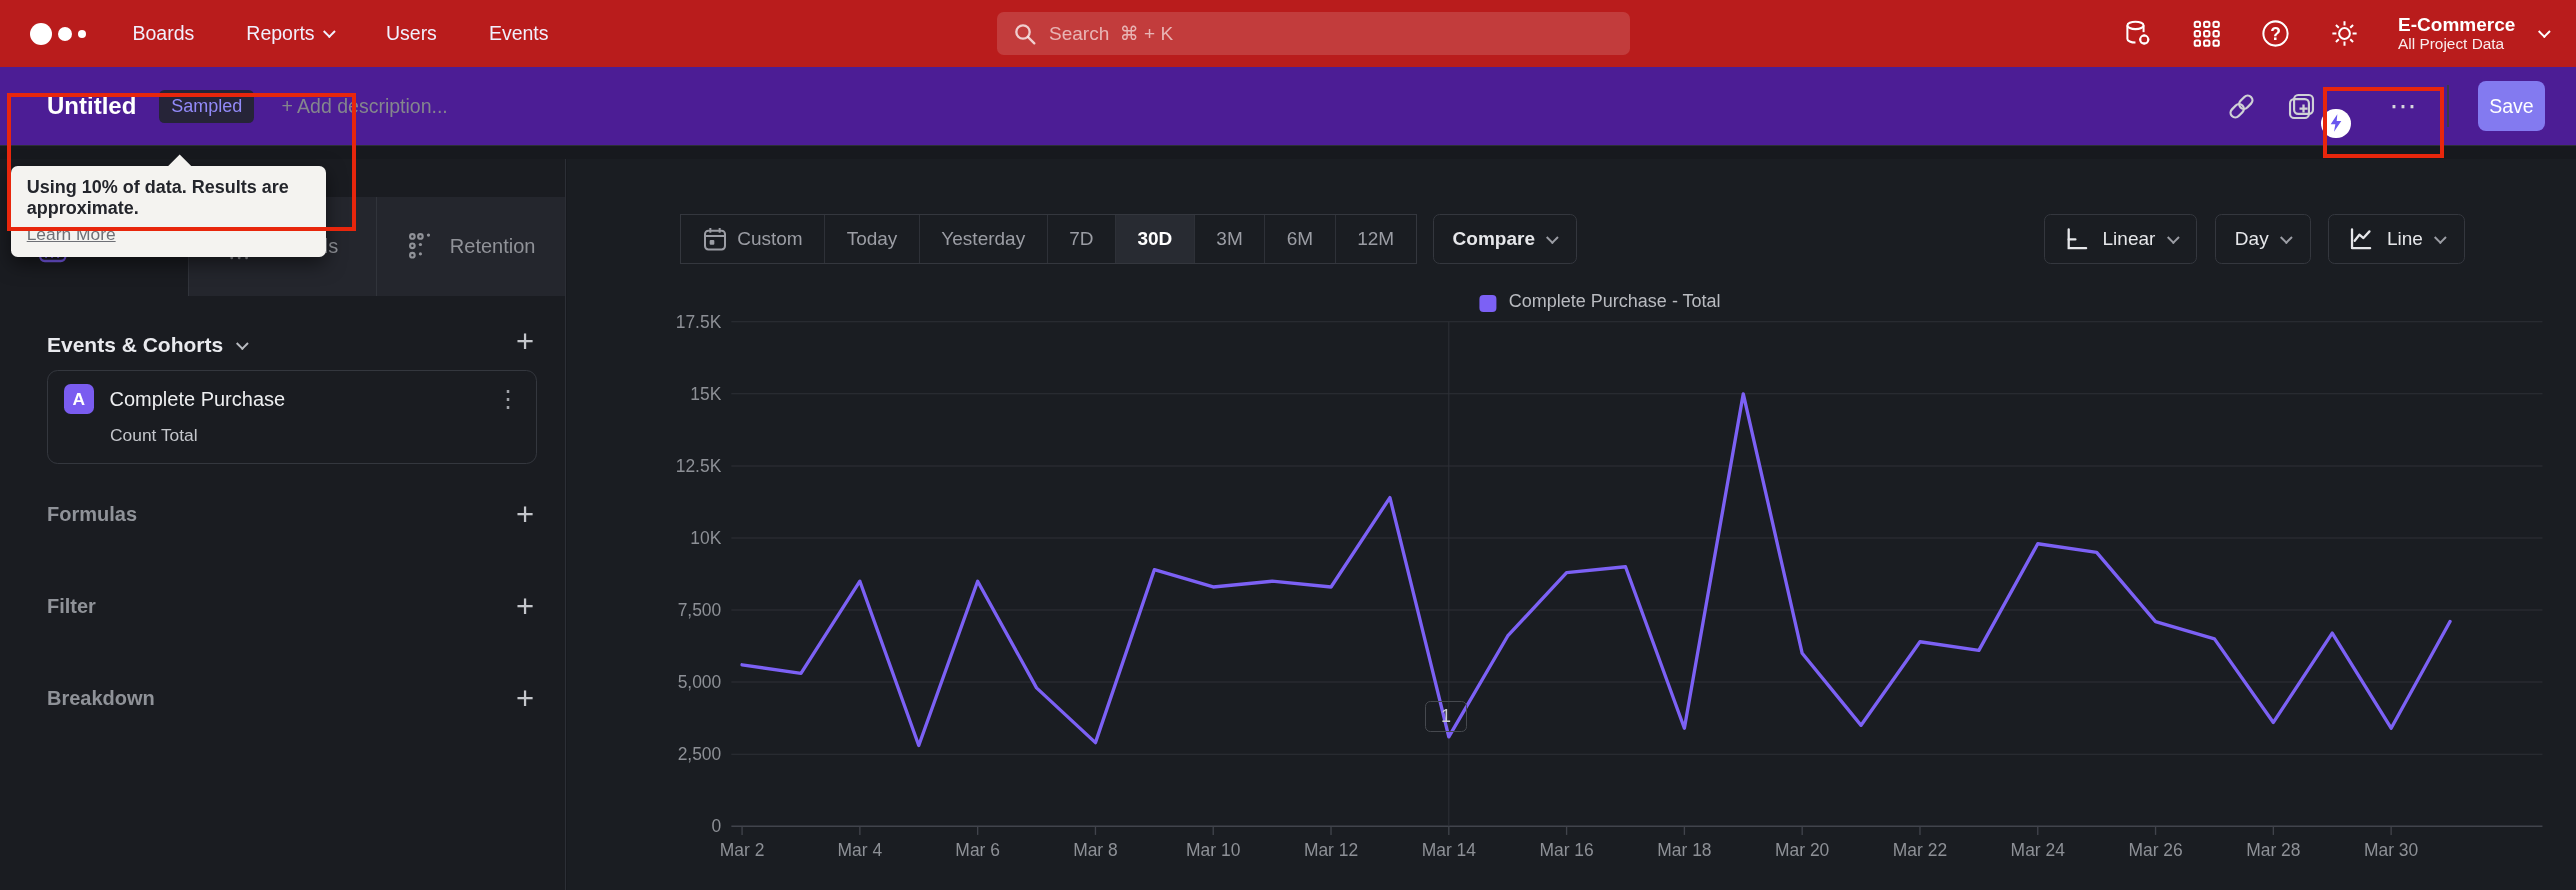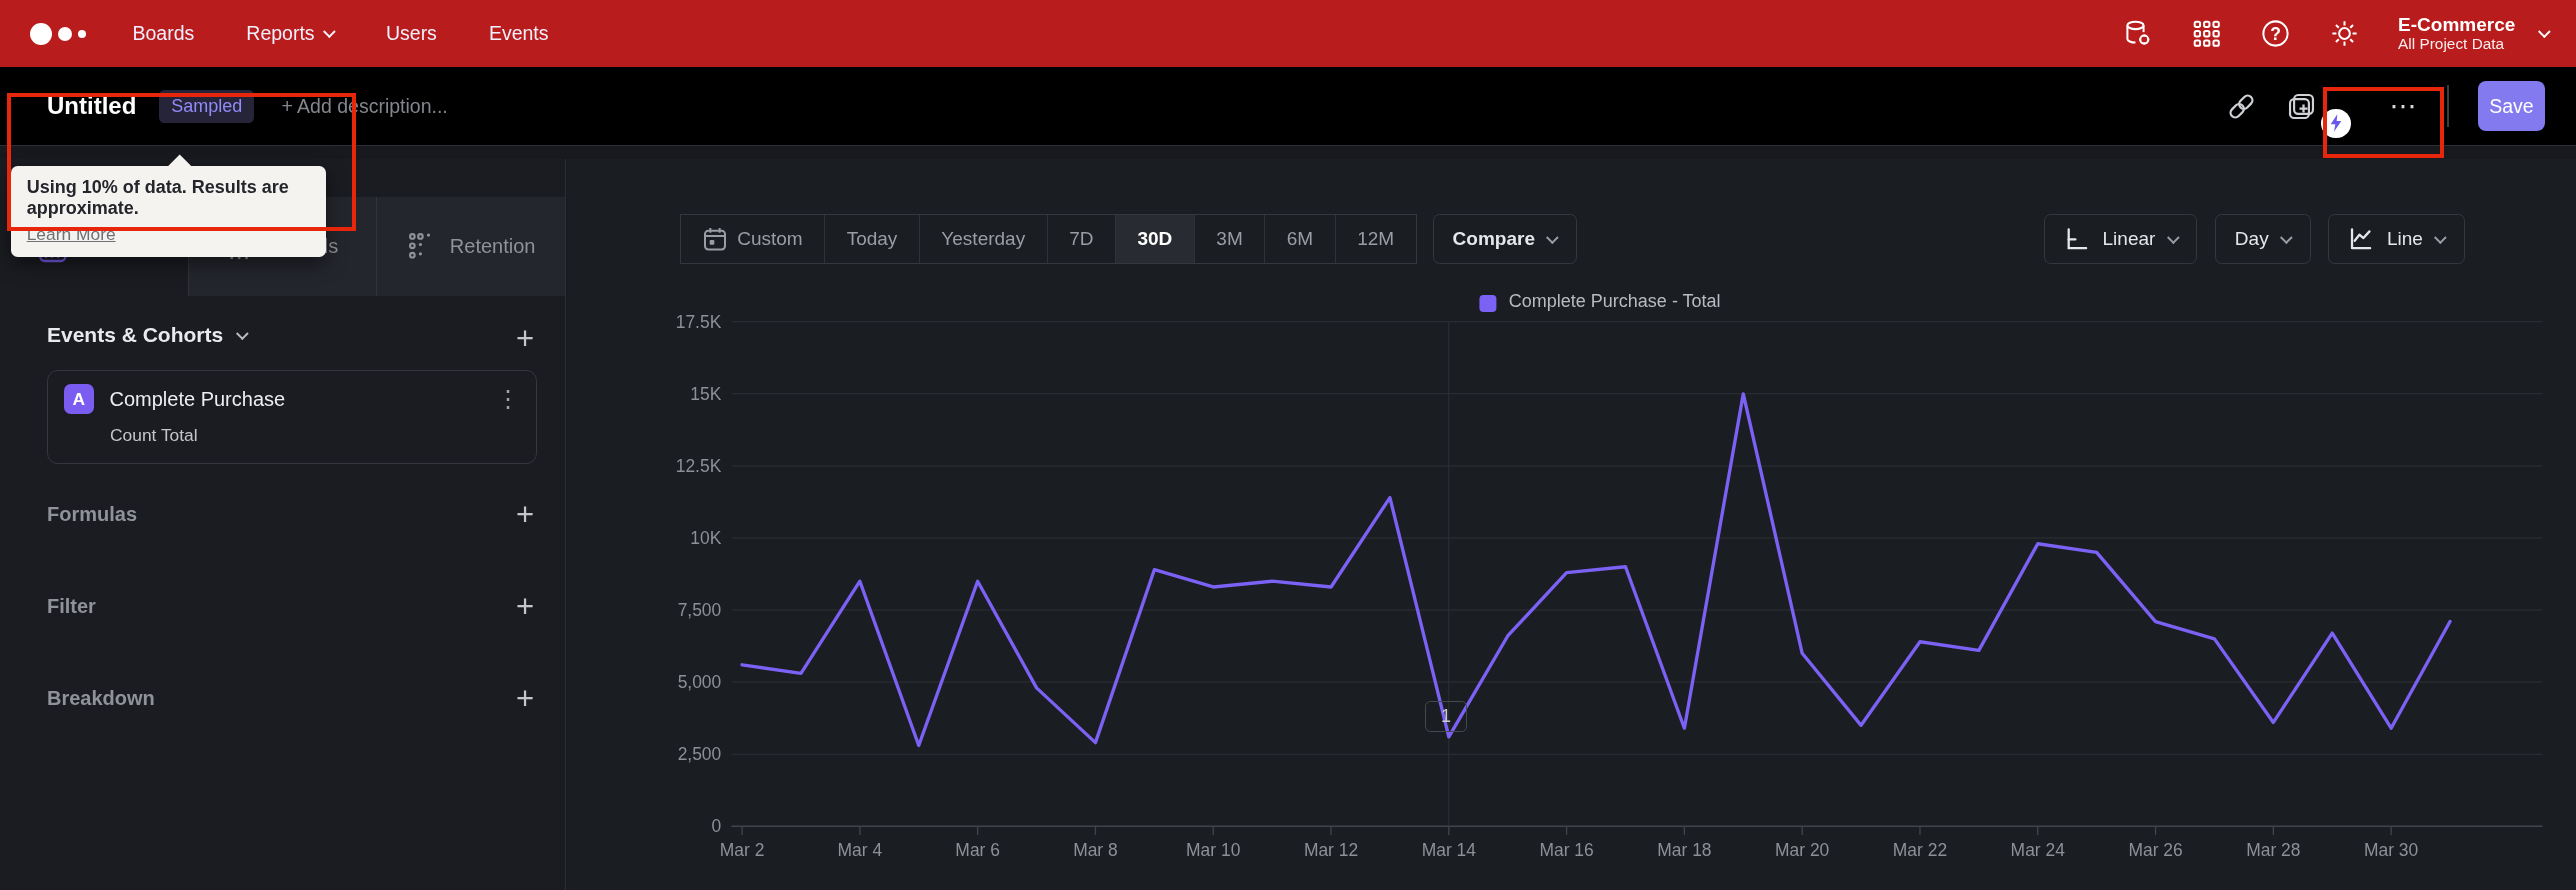--- a/index.html
+++ b/index.html
@@ -20,21 +20,21 @@
   .search input { background:transparent; border:none; outline:none; color:#fff; font-size:19px; width:100%;
     font-family:inherit; }
   .search input::placeholder { color:rgba(255,255,255,0.62); }
   .nav-right { position:absolute; right:27px; top:0; height:67px; display:flex; align-items:center; gap:38px; }
   .nav-ic { width:31px; height:31px; display:flex; align-items:center; justify-content:center; color:#fff; cursor:pointer; }
   .proj { display:flex; align-items:center; gap:25px; cursor:pointer; color:#fff; }
   .proj .pn { font-size:19px; font-weight:700; line-height:1.15; }
   .proj .ps { font-size:15.4px; font-weight:400; opacity:.92; }
 
   
-  .titlebar { position:absolute; left:0; top:67px; width:2576px; height:79px; background:#000000;
+  .titlebar { position:absolute; left:0; top:67px; width:2576px; height:79px; background:#4c1d95;
     border-bottom:1.3px solid #2c2f36; display:flex; align-items:center; padding-left:47px; }
   .doc-title { font-size:24px; font-weight:600; color:#fff; }
   .badge { margin-left:23px; background:#262438; color:#928af8; font-size:18px; padding:6px 12px; border-radius:5.4px; }
   .adddesc { margin-left:27px; font-size:19.5px; color:#84868d; }
   .title-actions { margin-left:auto; display:flex; align-items:center; gap:29.5px; padding-right:31px; color:#cfd1d6; }
   .act-ic { width:31px; height:31px; display:flex; align-items:center; justify-content:center; cursor:pointer; }
   .toggle-wrap { position:relative; padding:0 6.7px; }
   .toggle { width:64px; height:35px; border-radius:17.4px; background:#7d6cf3; position:relative; cursor:pointer; }
   .knob { position:absolute; right:2.7px; top:2.7px; width:29.5px; height:29.5px; border-radius:50%; background:#fff;
     display:flex; align-items:center; justify-content:center; }
@@ -56,21 +56,21 @@
   .tt-link { font-size:17.4px; color:#6e7076; text-decoration:underline; margin-top:5.4px; display:inline-block; cursor:pointer; }
 
   
   .sidebar { position:absolute; left:0; top:159px; width:566px; bottom:0; background:#1a1c21;
     border-right:1.3px solid #2c2f36; }
   .tabs { position:absolute; top:38px; left:0; right:0; height:99px; display:flex; }
   .tab { flex:1; display:flex; align-items:center; justify-content:center; gap:13.4px; font-size:20px;
     color:#909298; background:#24262d; border-left:1.3px solid #31343b; cursor:pointer; }
   .tab:first-child { border-left:none; }
   .tab.active { background:#1a1c21; color:#fff; }
-  .ev-header { position:absolute; top:164px; left:47px; right:31px; display:flex; align-items:flex-start; height:34px; }
+  .ev-header { position:absolute; top:164px; left:47px; right:31px; display:flex; align-items:flex-end; height:34px; }
   .ev-title { font-size:21px; font-weight:700; color:#e9eaee; display:flex; align-items:center; gap:14.8px; cursor:pointer; }
   .ev-title .chev { border-color:#b9bbc0; }
   .plus { margin-left:auto; font-size:31px; font-weight:300; color:#c4c6cb; cursor:pointer; line-height:1; }
   .event-card { position:absolute; top:211px; left:47px; width:490px; height:94px; border:1.3px solid #34373e;
     border-radius:10.7px; padding:13.4px 16px; cursor:pointer; }
   .ec-row1 { display:flex; align-items:center; gap:16px; }
   .abadge { width:29.5px; height:29.5px; border-radius:6.7px; background:#7a5cf0; color:#fff; font-size:17.4px;
     font-weight:700; display:flex; align-items:center; justify-content:center; }
   .ec-name { font-size:20px; color:#edeef0; }
   .kebab { margin-left:auto; font-size:24px; color:#a0a2a8; cursor:pointer; }
@@ -117,20 +117,29 @@
       <span>Reports</span>
       <i class="chev"></i>
     </div>
   <div class="navitem">
       <span>Users</span>
     </div>
   <div class="navitem">
       <span>Events</span>
     </div>
 
+  <div class="search">
+    <span>
+      <svg class="ic" width="24" height="24" viewBox="0 0 36 36">
+          <circle cx="15" cy="15" r="10" fill="none" stroke="rgba(255,255,255,0.75)" stroke-width="3.5"></circle>
+          <line x1="23" y1="23" x2="32" y2="32" stroke="rgba(255,255,255,0.75)" stroke-width="3.5" stroke-linecap="round"></line>
+        </svg>
+    </span>
+    <input placeholder="Search  ⌘ + K" style="">
+  </div>
 
   <div class="nav-right">
     <span class="nav-ic">
       <svg class="ic" width="31" height="31" viewBox="0 0 46 46" fill="none" stroke="#fff" stroke-width="3">
         <ellipse cx="20" cy="11" rx="12" ry="5.5"></ellipse>
           <path d="M8 11v20c0 3 5.4 5.5 12 5.5"></path>
           <path d="M32 11v10"></path>
           <circle cx="33" cy="32" r="6"></circle>
           <path d="M33 24.5v3M33 36.5v3M25.5 32h3M37.5 32h3"></path>
       </svg>

